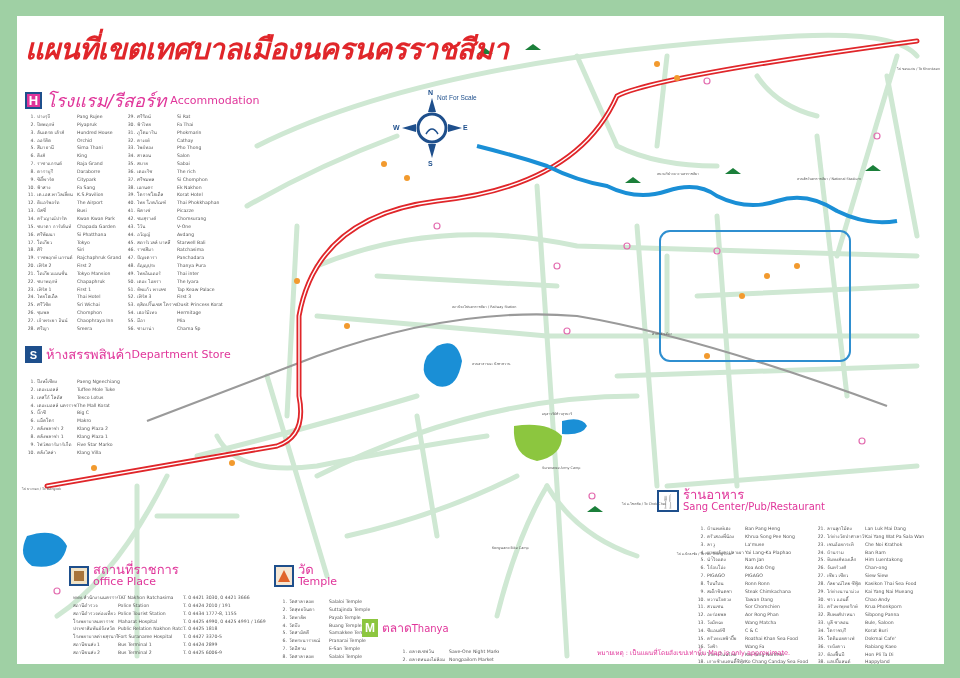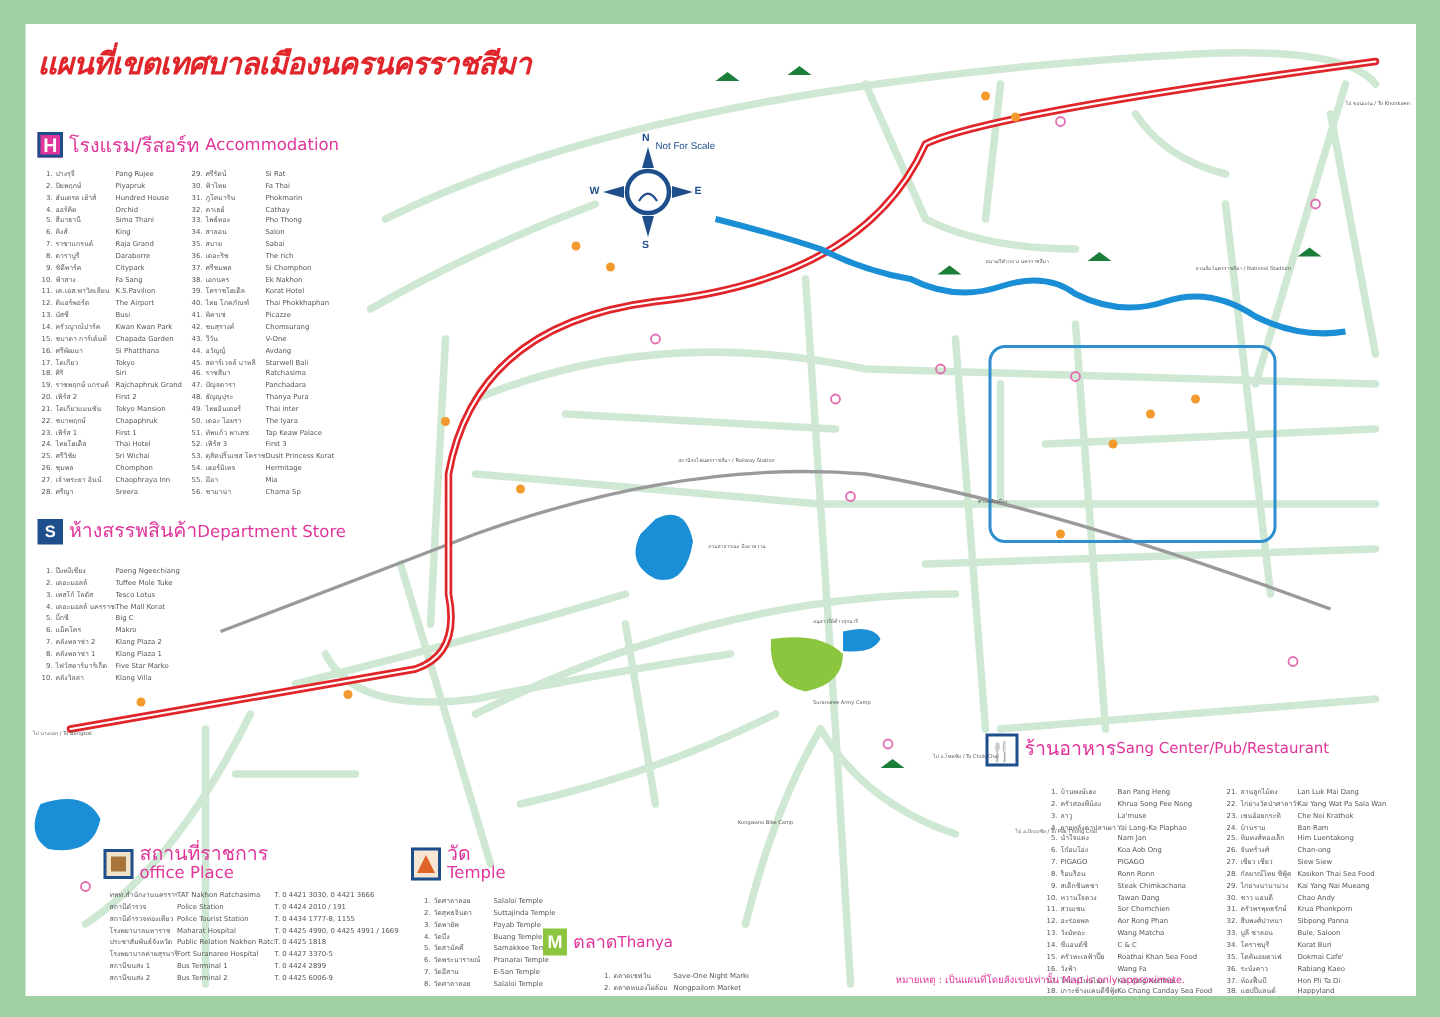--- a/index.html
+++ b/index.html
@@ -1,20 +1,20 @@
 <!DOCTYPE html>
 <html><head>
 <meta charset="utf-8">
 <style>
   * { box-sizing: border-box; margin: 0; padding: 0; }
   html, body { width: 960px; height: 678px; overflow: hidden; }
   body { background: #9fd0a4; font-family: "Liberation Sans", sans-serif; position: relative; }
   .frame { position: absolute; left: 17px; top: 16px; width: 927px; height: 648px; background: #ffffff; overflow: hidden; }
   .map-svg { position: absolute; left: 0; top: 0; width: 927px; height: 648px; }
-  .title-th { position: absolute; left: 8px; top: 10px; font-size: 20px; font-weight: bold; font-style: italic; color: #e0262a; letter-spacing: -0.5px; font-family: "DejaVu Sans", sans-serif; }
+  .title-th { position: absolute; left: 8px; top: 10px; font-size: 29px; font-weight: bold; font-style: italic; color: #e0262a; letter-spacing: -0.5px; font-family: "DejaVu Sans", sans-serif; }
   .title-en { position: absolute; left: 8px; top: 43px; font-size: 21px; font-weight: bold; font-style: italic; color: #2a9fd6; }
   .section-head { position: absolute; display: flex; align-items: center; gap: 4px; }
   .sec-icon { display: flex; align-items: center; justify-content: center; color: #fff; font-weight: bold; }
   .sec-th { color: #e0359a; font-family: "DejaVu Sans", sans-serif; }
   .sec-en { color: #e0359a; font-family: "DejaVu Sans", sans-serif; }
   .list { position: absolute; font-size: 4.6px; color: #555; line-height: 7.85px; font-family: "DejaVu Sans", sans-serif; }
   .list .row { display: flex; white-space: nowrap; }
   .list .num { width: 10px; text-align: right; padding-right: 2px; }
   .list .th { width: 40px; overflow: hidden; }
   .list .en { width: 50px; overflow: hidden; }
@@ -131,21 +131,21 @@
   <div class="title-th">แผนที่เขตเทศบาลเมืองนครนครราชสีมา</div>
 
   <div class="compass-label" style="left:411px;top:73px;">N</div>
   <div class="compass-label" style="left:411px;top:144px;">S</div>
   <div class="compass-label" style="left:446px;top:108px;">E</div>
   <div class="compass-label" style="left:376px;top:108px;">W</div>
   <div class="not-scale">Not For Scale</div>
 
   <div class="section-head" style="left:8px;top:70px;">
     <span class="sec-icon" style="width:17px;height:17px;background:#e0359a;border:2px solid #1e4f8c;font-size:13px;">H</span>
-    <span class="sec-th" style="font-size:13px;">โรงแรม/รีสอร์ท</span>
+    <span class="sec-th" style="font-size:18px;font-style:italic;">โรงแรม/รีสอร์ท</span>
     <span class="sec-en" style="font-size:11px;">Accommodation</span>
   </div>
   <div class="list" id="acc-list-1" style="left:10px;top:97px;">
       <div class="row">
         <span class="num">1.</span>
         <span class="th">ปางรุจี</span>
         <span class="en">Pang Rujee</span>
       </div>
       <div class="row">
         <span class="num">2.</span>
@@ -610,21 +610,21 @@
       </div>
       <div class="row">
         <span class="num">3.</span>
         <span class="th">ตลาดแม่กิมเฮง</span>
         <span class="en">Meakimheng Market</span>
       </div>
     </div>
 
   <div class="section-head" style="left:640px;top:473px;">
     <span class="sec-icon" style="width:22px;height:22px;background:#fff;border:2px solid #1e4f8c;color:#f29a2e;font-size:13px;">🍴</span>
-    <span style="display:flex;flex-direction:row;line-height:12px;align-items:flex-end;">
+    <span style="display:flex;flex-direction:column;line-height:12px;">
       <span class="sec-th" style="font-size:13px;">ร้านอาหาร</span>
       <span class="sec-en" style="font-size:10px;">Sang Center/Pub/Restaurant</span>
     </span>
   </div>
   <div class="list food" id="food-list-1" style="left:680px;top:509px;">
       <div class="row">
         <span class="num">1.</span>
         <span class="th">บ้านพงษ์เฮง</span>
         <span class="en">Ban Pang Heng</span>
       </div>

